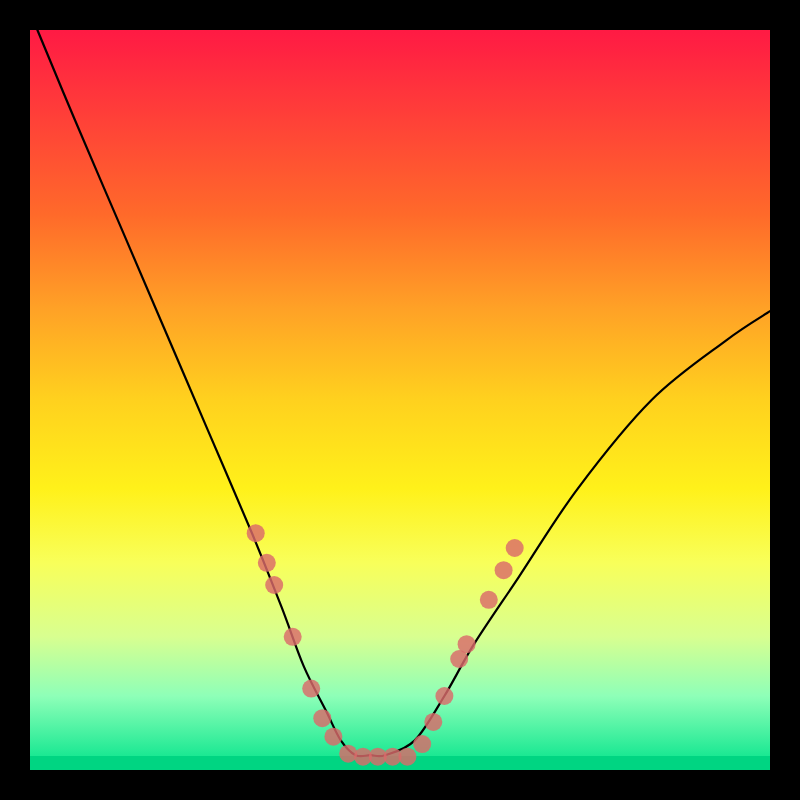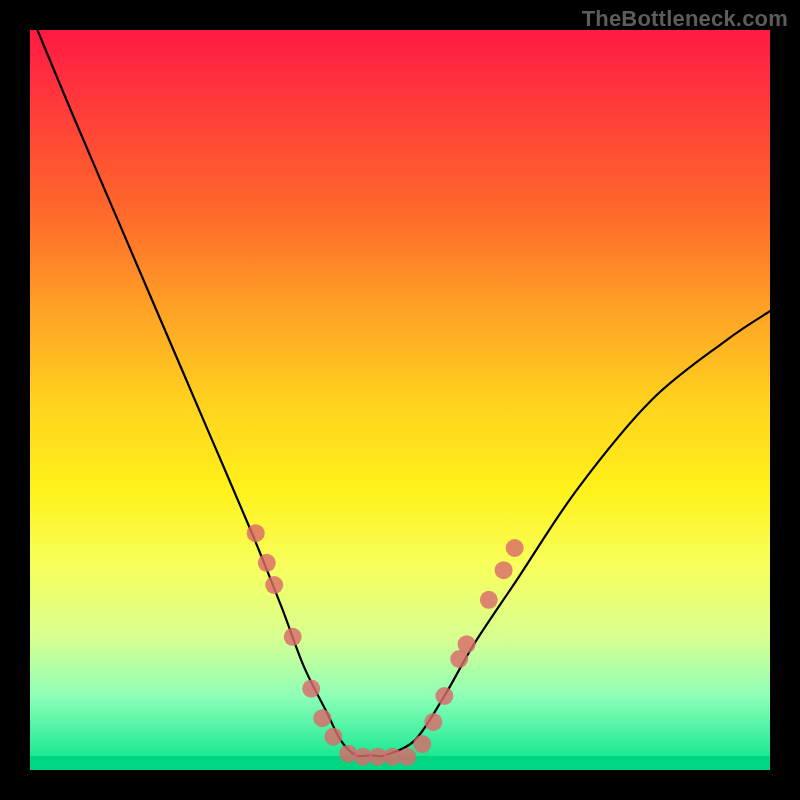--- a/index.html
+++ b/index.html
@@ -66,21 +66,20 @@
     bottom: 0;
     width: 100%;
     height: 14px;
     background: #00d582;
   }
 </style>
 </head>
 <body>
 
 <div class="frame">
-  <div class="watermark">TheBottleneck.com</div>
   <div class="plot-area">
     <div class="green-band"></div>
     <svg class="curve" viewBox="0 0 740 740">
       <path id="curve-path" d="M 7.4 0 C 13.566666666666666 14.799999999999992, 30.833333333333336 56.73333333333329, 44.4 88.79999999999995 C 57.96666666666666 120.86666666666662, 74 157.86666666666665, 88.8 192.39999999999998 C 103.6 226.9333333333333, 118.39999999999999 261.4666666666667, 133.2 296 C 148 330.5333333333333, 162.79999999999998 365.0666666666666, 177.6 399.59999999999997 C 192.4 434.1333333333333, 209.66666666666666 473.59999999999997, 222 503.2 C 234.33333333333334 532.8, 242.9666666666667 555, 251.60000000000002 577.2 C 260.23333333333335 599.4000000000001, 266.40000000000003 619.1333333333333, 273.8 636.4 C 281.2 653.6666666666666, 289.8333333333333 668.4666666666666, 296 680.8 C 302.1666666666667 693.1333333333333, 305.8666666666667 703, 310.8 710.4 C 315.73333333333335 717.8, 320.6666666666667 722.7333333333333, 325.6 725.2 C 330.53333333333336 727.6666666666667, 335.4666666666667 725.2, 340.40000000000003 725.2 C 345.33333333333337 725.2, 347.8 727.6666666666667, 355.2 725.2 C 362.59999999999997 722.7333333333333, 374.93333333333334 720.2666666666667, 384.8 710.4 C 394.6666666666667 700.5333333333333, 404.53333333333336 682.0333333333333, 414.40000000000003 666 C 424.2666666666667 649.9666666666667, 431.6666666666667 633.9333333333334, 444 614.2 C 456.3333333333333 594.4666666666667, 471.1333333333334 573.5, 488.40000000000003 547.6 C 505.6666666666667 521.7, 525.4 488.40000000000003, 547.6 458.8 C 569.8000000000001 429.2, 596.9333333333334 394.6666666666667, 621.6 370 C 646.2666666666667 345.3333333333333, 675.8666666666666 325.6, 695.5999999999999 310.8 C 715.3333333333333 296, 732.6 286.1333333333333, 740 281.2"></path>
       <g id="dots">
           <circle cx="225.7" cy="503.2" r="9" class="dot"></circle>
           <circle cx="236.8" cy="532.8" r="9" class="dot"></circle>
           <circle cx="244.20000000000002" cy="555" r="9" class="dot"></circle>
           <circle cx="262.7" cy="606.8" r="9" class="dot"></circle>
           <circle cx="281.2" cy="658.6" r="9" class="dot"></circle>

